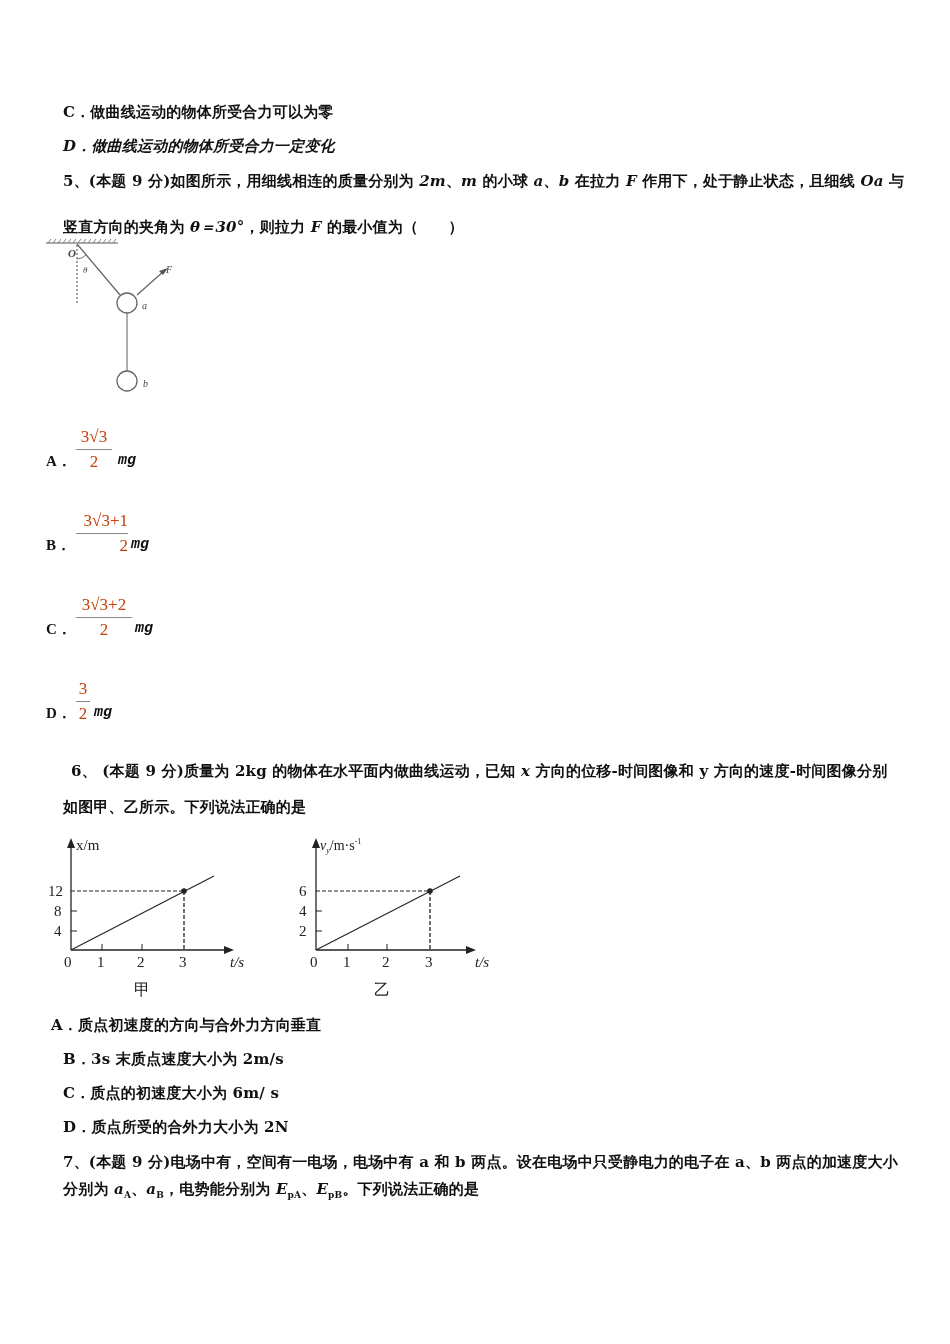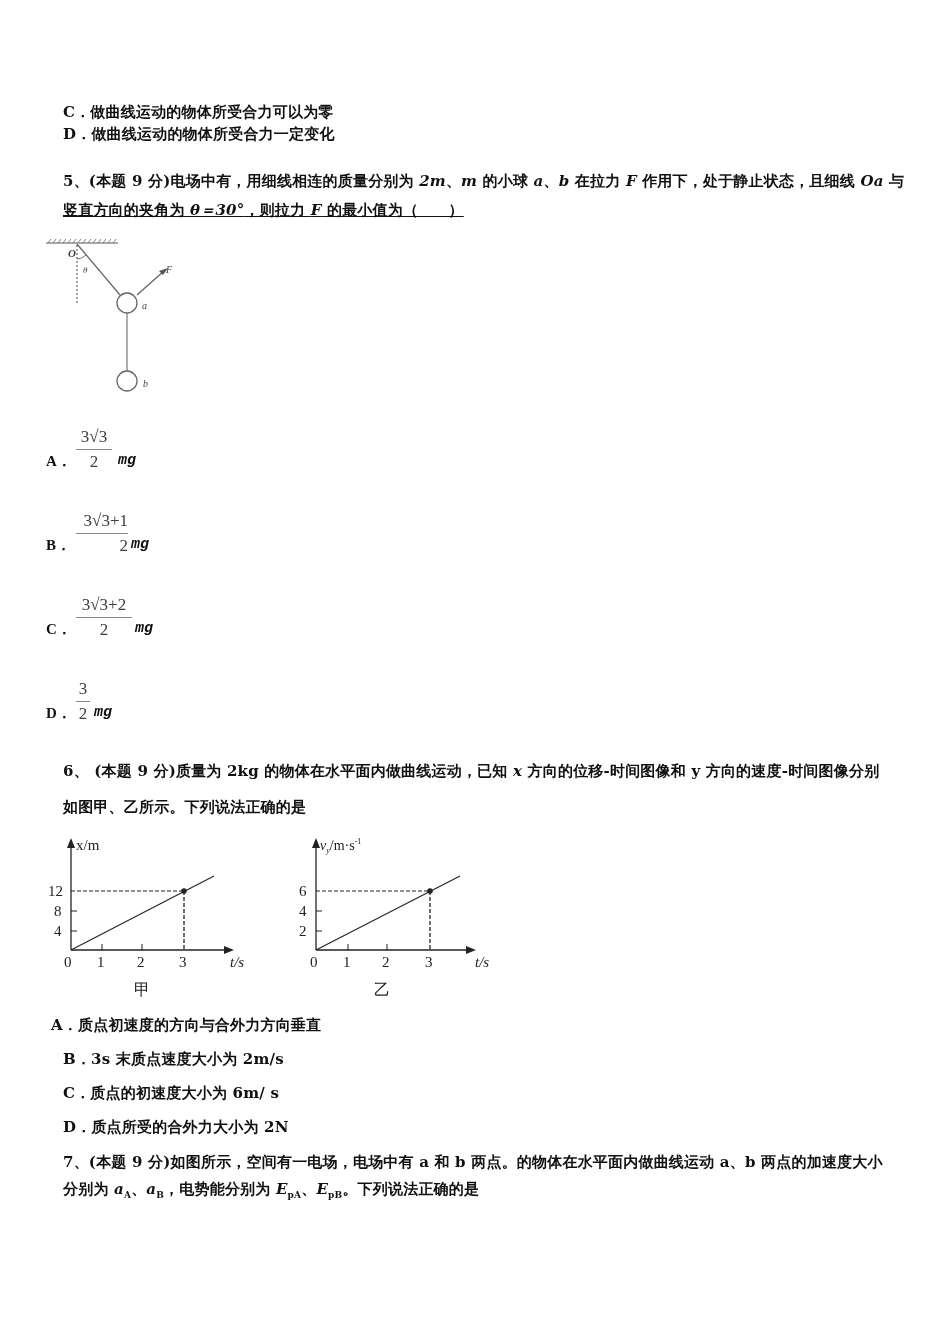--- a/index.html
+++ b/index.html
@@ -5,41 +5,41 @@
   html, body { margin: 0; padding: 0; background: #ffffff; }
   body {
     width: 950px; height: 1344px; position: relative; overflow: hidden;
     font-family: "DejaVu Serif", "Liberation Serif", serif;
     color: #111; font-size: 15px;
   }
   .abs { position: absolute; white-space: nowrap; }
   .line { font-size: 15px; line-height: 22px; font-weight: bold; letter-spacing: 0.2px; margin-left: 17px; }
   .i { font-style: italic; }
   .opt-label { font-weight: bold; font-family: "Liberation Serif", serif; font-size: 15px; }
-  .frac { position: absolute; font-family: "Liberation Serif", serif; color: #404040; font-size: 17px; text-align: center; }
+  .frac { position: absolute; font-family: "Liberation Serif", serif; color: #c2410c; font-size: 17px; text-align: center; }
   .frac .num, .frac .den { display: block; line-height: 22px; }
   .frac .bar { display: block; height: 1px; background: #888; margin: 1px 0; }
   .mg { font-family: Liberation Mono, monospace; font-style: italic; font-weight: bold; font-size: 15px; }
   sub { font-size: 9px; }
   svg text { font-family: "Liberation Serif", serif; }
 </style>
 </head>
 <body>
 
 <div class="abs line" style="left:46px; top:101px;">
   <span>C．</span><span>做曲线运动的物体所受合力可以为零</span>
 </div>
-<div class="abs line" style="left:46px; top:123px;">
+<div class="abs line" style="left:46px; top:135px;font-style:italic;">
   <span>D．</span><span>做曲线运动的物体所受合力一定变化</span>
 </div>
 
 <div class="abs line" style="left:46px; top:170px;">
-  <span>5、</span><span>(本题 9 分)</span><span>电场中有，用细线相连的质量分别为 </span><span class="i">2m</span><span>、</span><span class="i">m</span><span> 的小球 </span><span class="i">a</span><span>、</span><span class="i">b</span><span> 在拉力 </span><span class="i">F</span><span> 作用下，处于静止状态，且细线 </span><span class="i">Oa</span><span> 与</span>
+  <span>5、</span><span>(本题 9 分)</span><span>如图所示，用细线相连的质量分别为 </span><span class="i">2m</span><span>、</span><span class="i">m</span><span> 的小球 </span><span class="i">a</span><span>、</span><span class="i">b</span><span> 在拉力 </span><span class="i">F</span><span> 作用下，处于静止状态，且细线 </span><span class="i">Oa</span><span> 与</span>
 </div>
-<div class="abs line" style="left:46px; top:199px;text-decoration:underline;">
+<div class="abs line" style="left:46px; top:216px;">
   <span>竖直方向的夹角为 </span><span class="i">θ＝30°</span><span>，则拉力 </span><span class="i">F</span><span> 的最小值为（　　）</span>
 </div>
 
 <svg class="abs" style="left:40px; top:235px;" width="160" height="165">
   <g>
     <line x1="6" y1="8" x2="78" y2="8" stroke="#555" stroke-width="1.2"></line>
     <path d="M8 8 l3 -4 M13 8 l3 -4 M18 8 l3 -4 M23 8 l3 -4 M28 8 l3 -4 M33 8 l3 -4 M38 8 l3 -4 M43 8 l3 -4 M48 8 l3 -4 M53 8 l3 -4 M58 8 l3 -4 M63 8 l3 -4 M68 8 l3 -4 M73 8 l3 -4" stroke="#777" stroke-width="0.9"></path>
   </g>
   <line x1="37" y1="10" x2="37" y2="70" stroke="#666" stroke-width="1.2" stroke-dasharray="2,2"></line>
   <path d="M37 24 A14 14 0 0 0 46 20" stroke="#666" fill="none" stroke-width="0.9"></path>
@@ -81,21 +81,21 @@
 <div class="abs mg" style="left:135px; top:620px;">mg</div>
 
 <div class="abs opt-label" style="left:46px; top:704px;">D．</div>
 <div class="frac" style="left:76px; top:678px; width:14px;">
   <span class="num">3</span>
     <span class="bar"></span>
     <span class="den">2</span>
 </div>
 <div class="abs mg" style="left:94px; top:704px;">mg</div>
 
-<div class="abs line" style="left:46px; top:760px;">
+<div class="abs line" style="left:54px; top:760px;">
   <span>6、</span><span> (本题 9 分)</span><span>质量为 2kg 的物体在水平面内做曲线运动，已知 </span><span class="i">x</span><span> 方向的位移-时间图像和 y 方向的速度-时间图像分别</span>
 </div>
 <div class="abs line" style="left:46px; top:796px;">如图甲、乙所示。下列说法正确的是</div>
 
 <svg class="abs" style="left:40px; top:830px;" width="230" height="175">
   <line x1="31" y1="120" x2="188" y2="120" stroke="#222" stroke-width="1.3"></line>
   <polygon points="194,120 184,116 184,124" fill="#222"></polygon>
   <line x1="31" y1="120" x2="31" y2="14" stroke="#222" stroke-width="1.3"></line>
   <polygon points="31,8 27,18 35,18" fill="#222"></polygon>
   <line x1="62" y1="120" x2="62" y2="114" stroke="#222"></line>
@@ -150,17 +150,17 @@
   <span>B．</span><span>3s 末质点速度大小为 2m/s</span>
 </div>
 <div class="abs line" style="left:46px; top:1082px;">
   <span>C．</span><span>质点的初速度大小为 6m/ s</span>
 </div>
 <div class="abs line" style="left:46px; top:1116px;">
   <span>D．</span><span>质点所受的合外力大小为 2N</span>
 </div>
 
 <div class="abs line" style="left:46px; top:1151px;">
-  <span>7、</span><span>(本题 9 分)</span><span>如图所示，空间有一电场，电场中有 a 和 b 两点。的物体在水平面内做曲线运动 a、b 两点的加速度大小</span>
+  <span>7、</span><span>(本题 9 分)</span><span>电场中有，空间有一电场，电场中有 a 和 b 两点。设在电场中只受静电力的电子在 a、b 两点的加速度大小</span>
 </div>
 <div class="abs line" style="left:46px; top:1178px;">
   <span>分别为 </span><span class="i">a</span><sub>A</sub><span>、</span><span class="i">a</span><sub>B</sub><span>，电势能分别为 </span><span class="i">E</span><sub>pA</sub><span>、</span><span class="i">E</span><sub>pB</sub><span>。下列说法正确的是</span>
 </div>
 
 </body></html>

